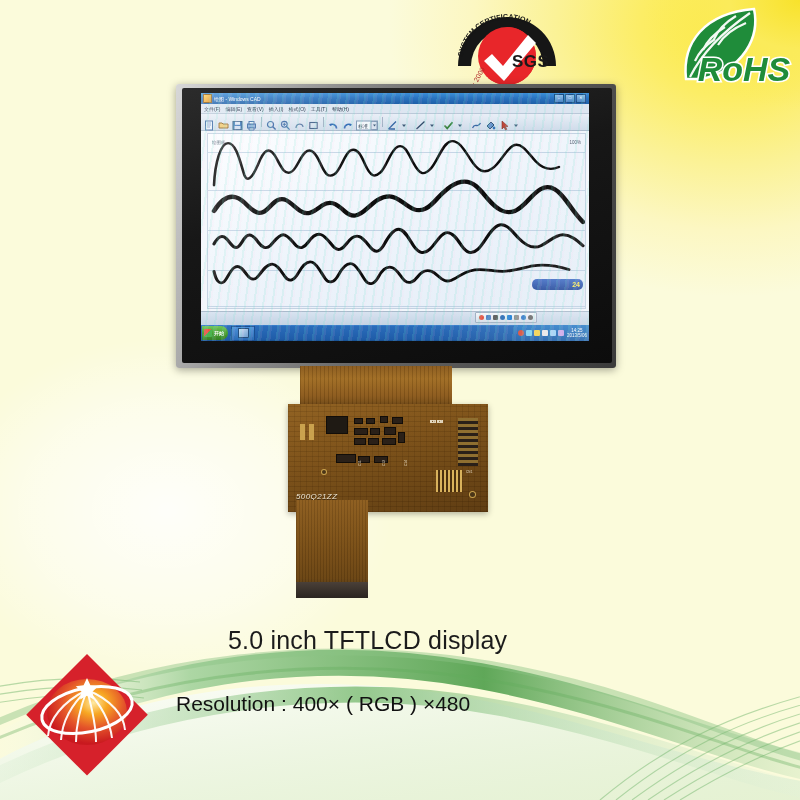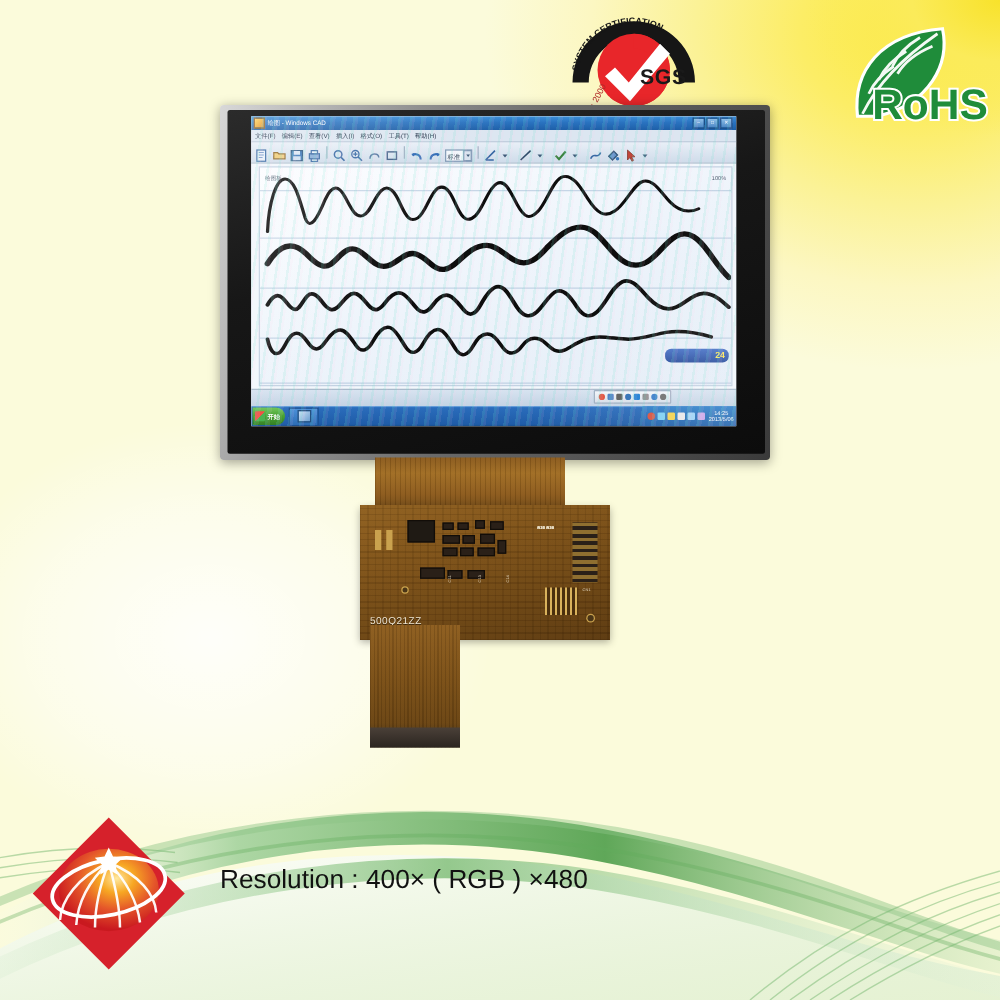--- a/index.html
+++ b/index.html
@@ -29,21 +29,21 @@
     background:radial-gradient(ellipse 300px 230px at 40% 50%,
       rgba(255,255,255,.85) 0%, rgba(255,255,255,.45) 45%, rgba(255,255,255,0) 75%);
   }
   
   .swoosh-wrap{position:absolute;left:0;bottom:0;width:800px;height:230px;overflow:hidden;}
   
   .logos{position:absolute;top:0;left:440px;width:360px;height:95px;}
   .logo{position:absolute;}
   .sgs{left:8px;top:2px;width:118px;height:90px;}
   .iso{left:118px;top:2px;width:110px;height:88px;}
-  .rohs{left:228px;top:17px;width:132px;height:90px;}
+  .rohs{left:228px;top:3px;width:132px;height:90px;font-style:italic;}
   .sgs-text{
     position:absolute;left:64px;top:50px;
     font-size:17px;font-weight:bold;color:#1a1a1a;
     font-family:"Liberation Sans",sans-serif;letter-spacing:.5px;
   }
   
   .lcd-outer{
     position:absolute;left:176px;top:84px;width:440px;height:284px;
     background:linear-gradient(110deg,#d8d8d8 0%,#b7b7b7 14%,#8f8f8f 30%,#6a6a6a 50%,#555 72%,#3a3a3a 100%);
     border-radius:3px;
@@ -181,21 +181,21 @@
   }
   .pcb-trace{
     position:absolute;inset:0;opacity:.35;
     background:
       repeating-linear-gradient(0deg,rgba(0,0,0,.22) 0 1px,rgba(255,230,160,.05) 1px 5px),
       repeating-linear-gradient(90deg,rgba(0,0,0,.18) 0 1px,rgba(255,230,160,.04) 1px 6px);
   }
   .chip{position:absolute;background:#2a2018;border:1px solid #120d08;}
   .pad{position:absolute;background:#caa24e;}
   .silk{position:absolute;color:#efe6d2;font-size:8px;letter-spacing:.4px;
-    font-family:"Liberation Sans",sans-serif;text-shadow:0 1px 0 rgba(0,0,0,.5);}
+    font-family:"Liberation Sans",sans-serif;text-shadow:0 1px 0 rgba(0,0,0,.5);font-style:italic;}
   .silk-s{position:absolute;color:#e7dcc4;font-size:3px;letter-spacing:.2px;}
   .pin-block{position:absolute;background:repeating-linear-gradient(90deg,#d9b25c 0 2px,#4a2f0e 2px 4px);}
   .fpc-tail{
     position:absolute;left:296px;top:500px;width:72px;height:98px;
     background:linear-gradient(180deg,#8d5d1f 0%,#7a4f17 45%,#6a4413 80%,#3a2a14 100%);
   }
   .fpc-tail-lines{
     position:absolute;inset:0;opacity:.4;
     background:repeating-linear-gradient(90deg,rgba(0,0,0,.25) 0 1px,rgba(255,215,140,.07) 1px 3px);
   }
@@ -599,20 +599,21 @@
                 background:#4a3517;box-shadow:0 0 0 1px #c9a24e"></div>
 
     <div class="silk" style="left:8px;top:88px">500Q21ZZ</div>
   </div>
 
   <div class="fpc-tail">
     <div class="fpc-tail-lines"></div>
   </div>
   <div class="fpc-conn" style="top:582px;height:16px"></div>
 
+  <div class="caption-main">5.0 inch TFTLCD display</div>
 
   <div class="spec-row r1">
     <span>Resolution :</span>
     <span>400× ( RGB ) ×480</span>
   </div>
 
 
   <div class="brand">
     <svg width="130" height="130" viewBox="0 0 130 130">
       <defs>

